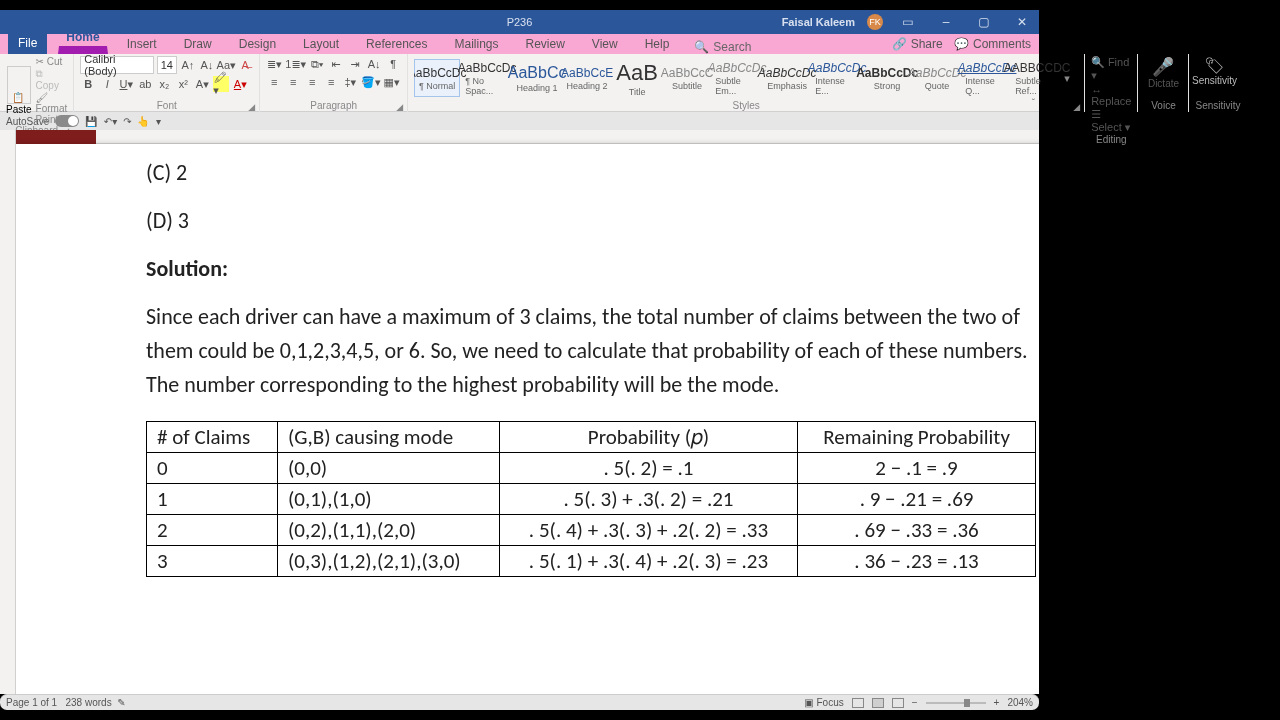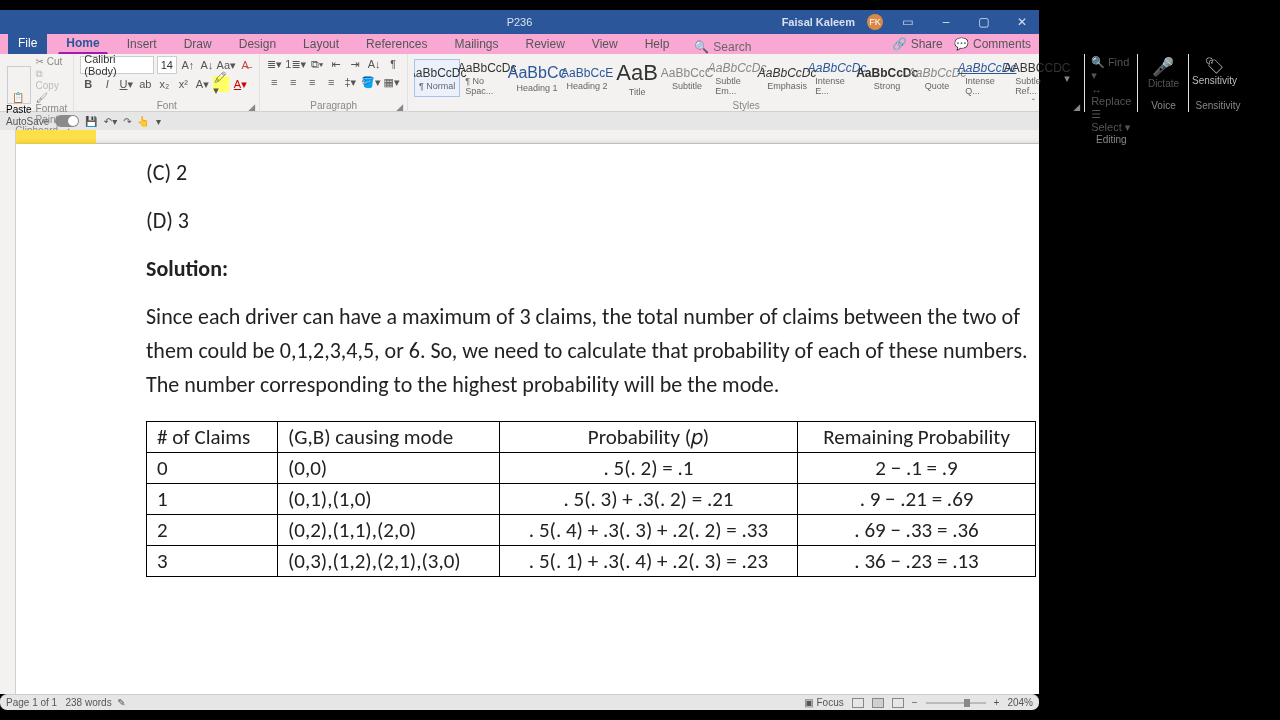--- a/index.html
+++ b/index.html
@@ -7,42 +7,42 @@
   .app { width:1039px; height:720px; display:flex; flex-direction:column; }
   .black-top, .black-bot { background:#000; height:10px; }
   .titlebar { background:#2b579a; height:24px; display:flex; align-items:center; color:#fff; font-size:12px; position:relative; }
   .titlebar .center { position:absolute; left:0; right:0; text-align:center; font-size:11px; color:#d8e0ef; }
   .titlebar .right { position:absolute; right:4px; display:flex; align-items:center; gap:12px; }
   .titlebar .winbtn { width:26px; text-align:center; color:#d8e0ef; }
   .avatar { width:16px; height:16px; border-radius:50%; background:#d8894a; color:#fff; font-size:9px; display:inline-flex; align-items:center; justify-content:center; }
   .menubar { background:#f9a8d4; height:20px; display:flex; align-items:flex-end; padding:0 8px; gap:11px; position:relative; }
   .menubar .tab { padding:3px 7px 2px; color:#555; font-size:12px; border:1px solid transparent; }
   .menubar .tab.file { background:#2b579a; color:#fff; padding:3px 9px; }
-  .menubar .tab.active { border-bottom:2px solid #a21caf; color:#2b579a; font-weight:600; }
+  .menubar .tab.active { border-bottom:8px solid #a21caf; color:#2b579a; font-weight:600; }
   .menubar .search { display:flex; align-items:center; gap:4px; color:#666; font-size:12px; margin-left:6px; }
   .menubar .right { position:absolute; right:8px; top:0; bottom:0; display:flex; align-items:center; gap:12px; color:#555; font-size:12px; }
   .ribbon { background:#f3f2f1; height:58px; border-bottom:1px solid #d0d0d0; display:flex; position:relative; }
   .group { border-right:1px solid #e1e1e1; padding:2px 6px 0; display:flex; flex-direction:column; justify-content:space-between; height:58px; }
   .group-body { display:flex; align-items:center; gap:4px; flex:1; }
   .group-label { font-size:10px; color:#888; text-align:center; height:12px; position:relative; }
   .group-label .launcher { position:absolute; right:-2px; bottom:0; font-size:9px; color:#888; }
   .gbtn { display:flex; align-items:center; justify-content:center; min-width:16px; height:16px; font-size:11px; color:#555; }
   .clip-big { width:24px; height:38px; border:1px solid #ccc; display:flex; align-items:flex-end; justify-content:center; color:#555; font-size:10px; }
   .font-sel { display:flex; flex-direction:column; gap:2px; }
   .row { display:flex; align-items:center; gap:3px; }
   .inputlike { border:1px solid #ccc; background:#fff; height:18px; font-size:11px; padding:0 3px; display:flex; align-items:center; color:#333; }
   .style-item { width:46px; height:38px; border:1px solid transparent; display:flex; flex-direction:column; align-items:center; justify-content:center; font-size:9px; color:#555; }
   .style-item.sel { border-color:#a5c4ec; background:#eaf1fb; }
   .style-prev { font-size:12px; color:#333; }
   .style-item .lbl { font-size:9px; color:#666; margin-top:1px; }
   .dictate { width:38px; display:flex; flex-direction:column; align-items:center; justify-content:center; color:#555; font-size:10px; }
   .qat { background:#e6e6e6; height:18px; display:flex; align-items:center; padding:0 6px; gap:6px; font-size:10px; color:#555; }
   .qat .pill { width:24px; height:12px; border-radius:6px; background:#8a8a8a; position:relative; }
   .qat .pill::after { content:""; position:absolute; right:1px; top:1px; width:10px; height:10px; border-radius:50%; background:#fff; }
-  .workspace { flex:1; display:flex; background:#fde047; overflow:hidden; position:relative; }
+  .workspace { flex:1; display:flex; background:#7f1d1d; overflow:hidden; position:relative; }
   .vruler { width:16px; background:#f3f2f1; border-right:1px solid #d0d0d0; }
   .hruler { height:14px; background:#f3f2f1; border-bottom:1px solid #d0d0d0; margin-left:80px; }
   .docarea { flex:1; display:flex; flex-direction:column; overflow:hidden; }
   .page { background:#fff; box-shadow:0 0 6px rgba(0,0,0,0.2); margin:0 auto; width:1100px; flex:1; padding:12px 80px 6px 130px; }
   .para { font-family: Calibri, Arial, sans-serif; font-size:22px; color:#222; line-height:1.55; }
   .opt { margin-bottom:14px; }
   .boldhead { font-weight:700; margin:12px 0 14px; }
   .body-p { margin-bottom:18px; }
   table.sol { border-collapse:collapse; width:100%; font-family: Calibri, Arial, sans-serif; font-size:21px; color:#222; }
   table.sol th, table.sol td { border:1px solid #000; padding:2px 10px; vertical-align:middle; }

